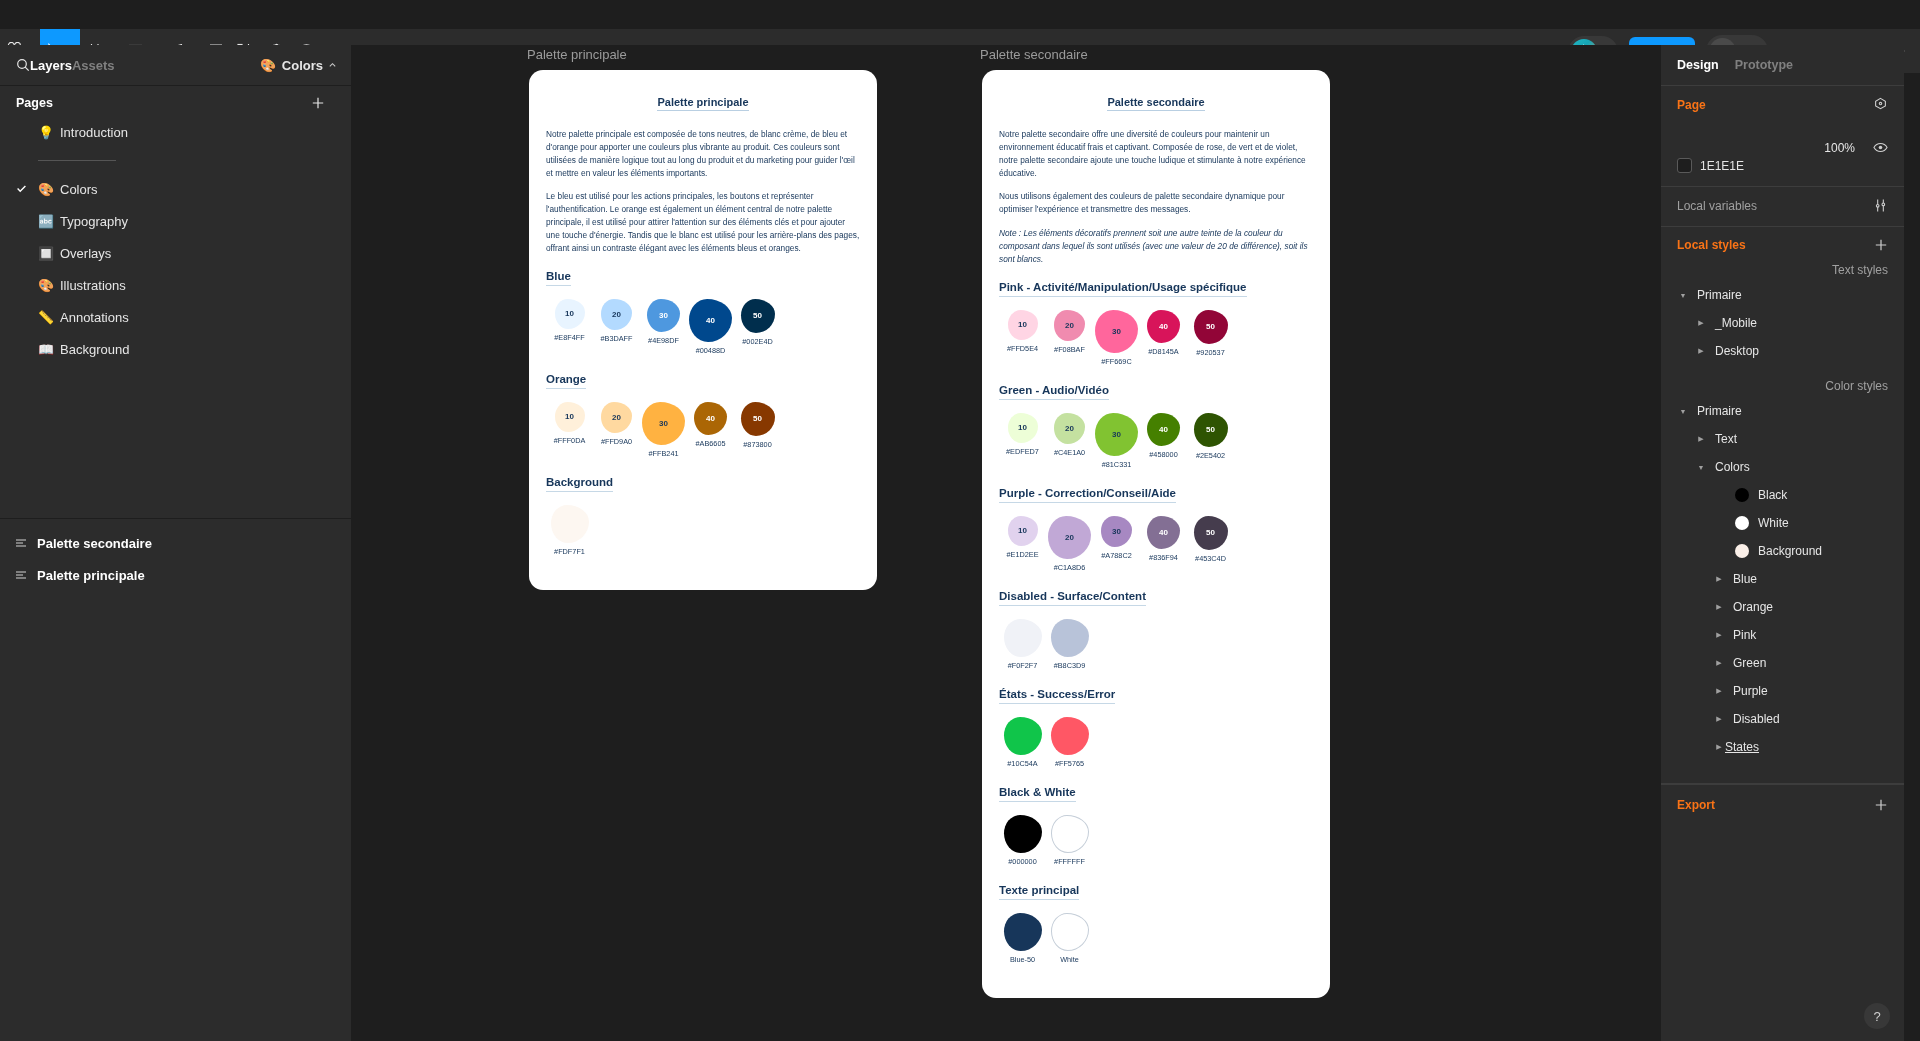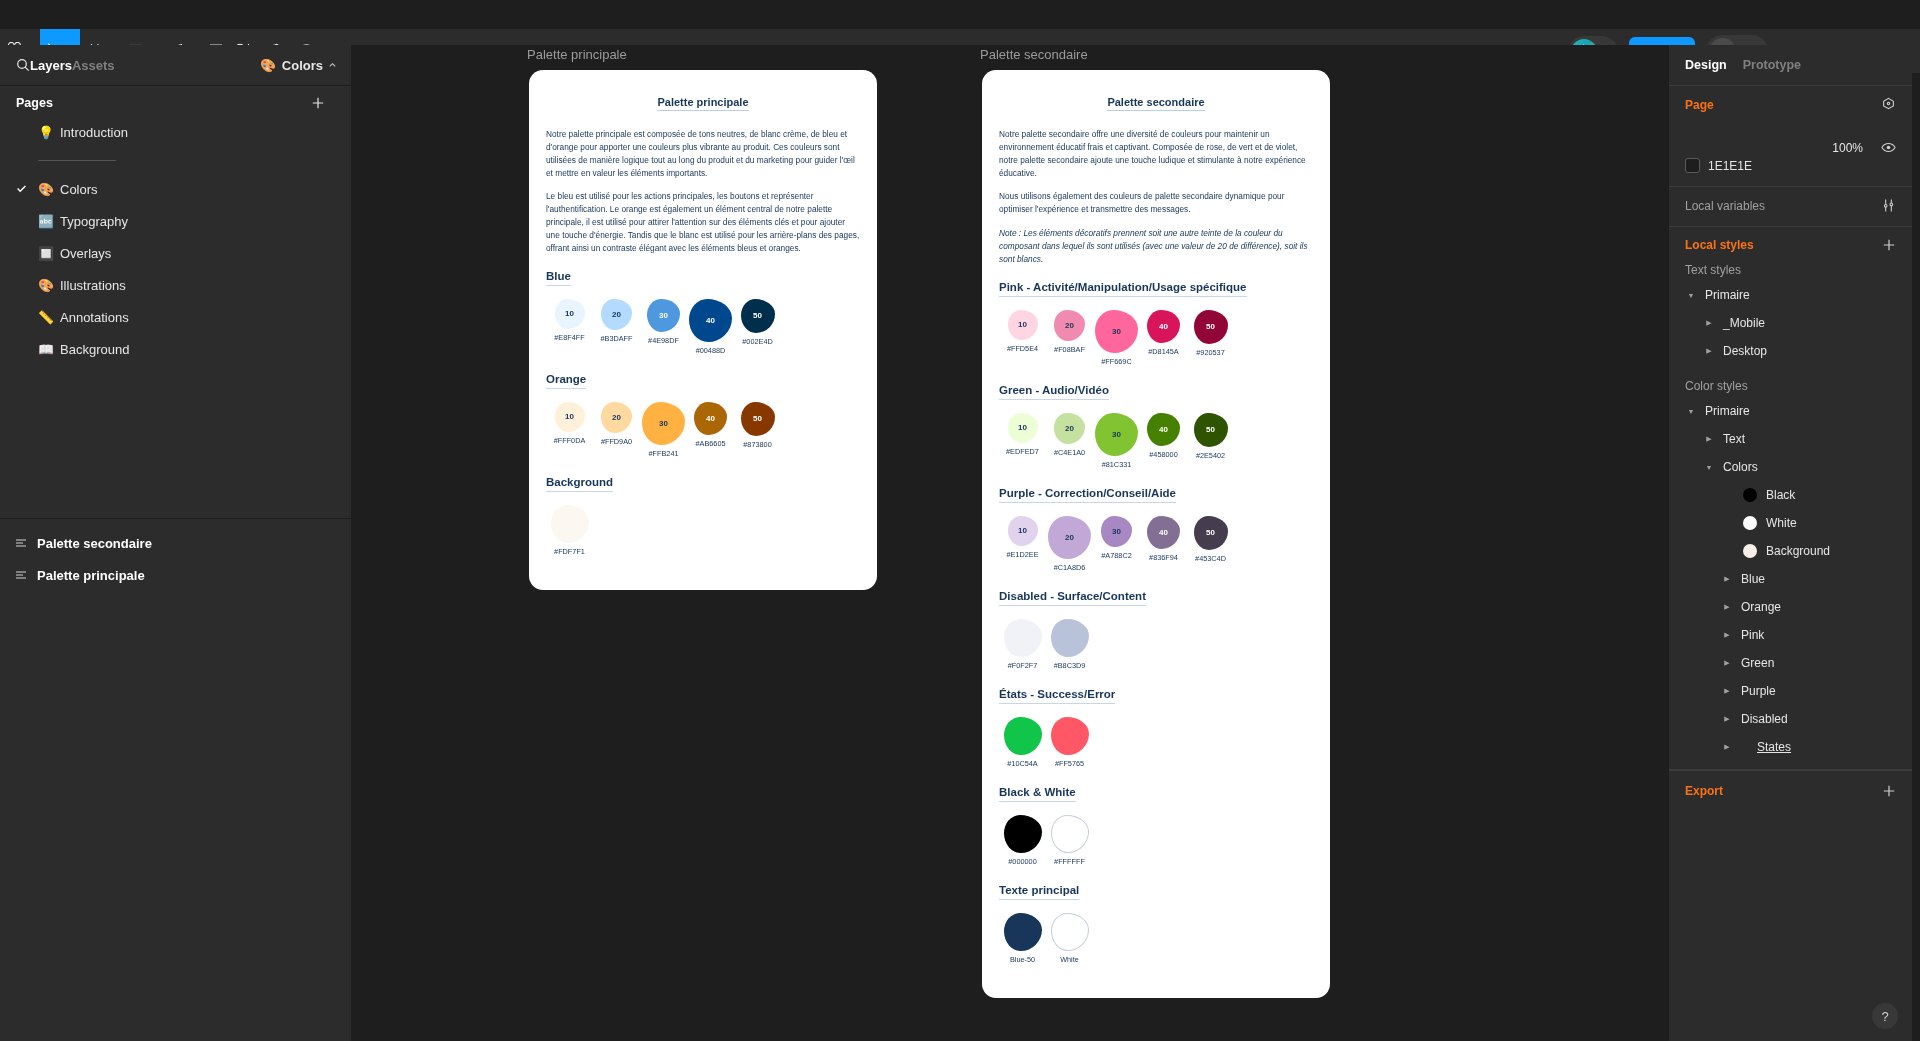--- a/index.html
+++ b/index.html
@@ -152,22 +152,22 @@
     border-radius: 42% 58% 56% 44% / 48% 44% 56% 52%;
     display: flex; align-items: center; justify-content: center;
     font-size: 8px; font-weight: bold;
   }
   .sw-label {
     font-size: 7.3px; color: #17365a; margin-top: 4px; white-space: nowrap;
   }
 
   
   .right-panel {
-    position: absolute; right: 8px; top: 45px; width: 244px; height: 996px;
-    background: #2c2c2c; border-left: 1px solid #1e1e1e;
+    position: absolute; right: 16px; top: 45px; width: 244px; height: 996px;
+    background: #2c2c2c; border-left: 1px solid #1e1e1e; text-align: right;
   }
   .rp-tabs {
     height: 41px; display: flex; align-items: center; gap: 16px;
     padding: 0 16px; border-bottom: 1px solid #3d3d3d;
   }
   .rp-tab { font-size: 12.5px; font-weight: bold; color: #808080; cursor: pointer; }
   .rp-tab.active { color: #fff; }
   .rp-sect { border-bottom: 1px solid #3d3d3d; padding: 11px 16px 13px 16px; }
   .rp-row {
     display: flex; align-items: center; justify-content: space-between;
@@ -176,21 +176,21 @@
   .rp-row:last-child { margin-bottom: 0; }
   .rp-title { font-size: 12px; font-weight: bold; color: #f97316; }
   .rp-muted { font-size: 12px; color: #a0a0a0; }
   .color-chip {
     width: 15px; height: 15px; border-radius: 3px; background: #1e1e1e;
     border: 1px solid #5a5a5a;
   }
   .hexval { font-size: 12px; color: #e6e6e6; margin-left: 8px; }
   .pct { font-size: 12px; color: #e6e6e6; }
   .rp-icon { color: #cfcfcf; display: flex; cursor: pointer; }
-  .styles-body { padding: 4px 0 8px 0; }
+  .styles-body { padding: 4px 0 22px 0; }
   .sub-label { font-size: 12px; color: #a0a0a0; padding: 7px 16px 4px 16px; }
   .tree-row {
     display: flex; align-items: center; height: 28px;
     font-size: 12px; color: #e6e6e6; cursor: pointer;
   }
   .tw {
     width: 12px; display: flex; align-items: center; justify-content: center;
     color: #a0a0a0; font-size: 7px;
   }
   .dot { width: 14px; height: 14px; border-radius: 50%; }
@@ -734,21 +734,21 @@
             <div class="tree-row" style="padding-left: 52px;">
               <span class="tw">▶</span>
               <span style="margin-left: 8px;">Purple</span>
             </div>
             <div class="tree-row" style="padding-left: 52px;">
               <span class="tw">▶</span>
               <span style="margin-left: 8px;">Disabled</span>
             </div>
             <div class="tree-row" style="padding-left: 52px;">
               <span class="tw">▶</span>
-              <span style="margin-left: 24px; text-decoration: underline;">States</span>
+              <span style="margin-left: 0; text-decoration: underline;">States</span>
             </div>
           </div>
       </div>
     </div>
 
     <div class="export-sect">
       <span class="rp-title">Export</span>
       <span class="rp-icon">
         <svg width="14" height="14" viewBox="0 0 14 14" fill="none" stroke="#cfcfcf" stroke-width="1.2">
             <path d="M7 1.8v10.4M1.8 7h10.4"></path>

